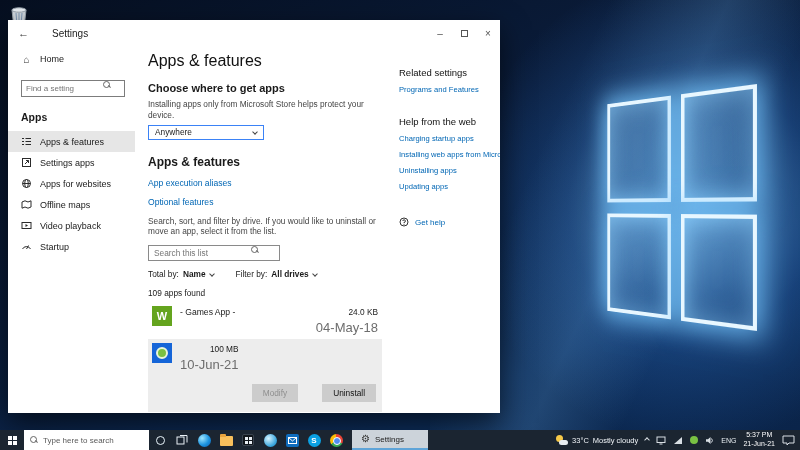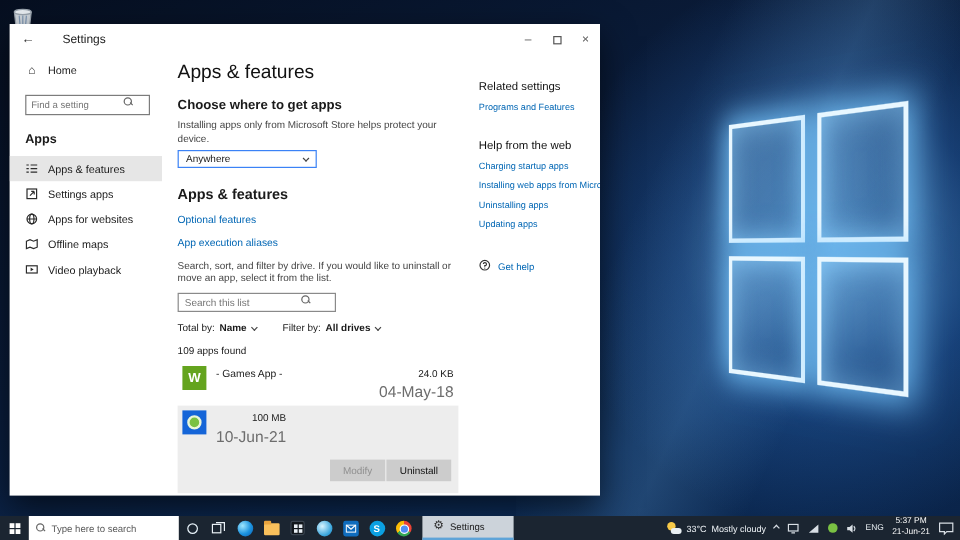--- a/index.html
+++ b/index.html
@@ -74,21 +74,21 @@
   .app-icon { width:20px; height:20px; flex:0 0 20px; margin-right:8px; display:flex; align-items:center; justify-content:center;
     color:#fff; font-size:11px; font-weight:bold; }
   .circle360 { width:12px; height:12px; border-radius:50%; background:#7ac143; border:2px solid #eaf6da; }
   .app-info { flex:1; padding-top:1px; }
   .app-name { font-size:8.6px; color:#1a1a1a; }
   .app-pub { font-size:7.8px; color:#6d6d6d; margin-top:3px; }
   .app-version { font-size:7.8px; color:#6d6d6d; margin-top:12px; }
   .app-meta { text-align:right; padding-top:1px; }
   .app-size { font-size:8.3px; }
   .app-date { font-size:13px; color:#6d6d6d; margin-top:3px; }
-  .btn-row { display:flex; justify-content:flex-end; gap:1px; padding:12px 2px 6px; }
+  .btn-row { display:flex; justify-content:flex-end; gap:24px; padding:12px 2px 6px; }
   .gbtn { background:#cccccc; border:none; font-size:8.3px; padding:4px 11px; font-family:"Liberation Sans",sans-serif; color:#111; }
   .gbtn.disabled { color:#8f8f8f; }
 
   
   .rightcol { flex:1; padding:21px 6px 0 13px; }
   .right-h { font-size:9.5px; color:#111; margin-bottom:3px; white-space:nowrap; }
   .r-link { display:block; color:#0066b4; font-size:7.6px; margin:7px 0; white-space:nowrap; text-decoration:none; }
   .help-h { margin-top:22px; }
   .gethelp { margin-top:22px; display:flex; align-items:center; gap:6px; }
   .gethelp a { color:#0066b4; font-size:8px; text-decoration:none; }
@@ -223,35 +223,44 @@
         </div>
         <div class="side-row nav-item">
           <span class="sicon">
             <svg width="11" height="11" viewBox="0 0 11 11">
                 <rect x="1" y="2.5" width="9" height="6" fill="none" stroke="#2b2b2b"></rect>
                 <path d="M4.5 4 L7 5.5 L4.5 7 Z" fill="#2b2b2b"></path>
               </svg>
           </span>
           <span>Video playback</span>
         </div>
+        <div class="side-row nav-item">
+          <span class="sicon">
+            <svg width="11" height="11" viewBox="0 0 11 11">
+                <path d="M1.5 8 A4.5 4.5 0 0 1 9.5 8" fill="none" stroke="#2b2b2b"></path>
+                <path d="M5.5 8 L7.5 4.5" stroke="#2b2b2b"></path>
+              </svg>
+          </span>
+          <span>Startup</span>
+        </div>
       </aside>
 
       <section class="main">
         <h1 class="page-title">Apps &amp; features</h1>
 
         <div class="sub-heading">Choose where to get apps</div>
         <div class="body-text">Installing apps only from Microsoft Store helps protect your device.</div>
         <div class="dropdown">
           <span>Anywhere</span>
           <span class="chev"></span>
         </div>
 
         <div class="section-h2">Apps &amp; features</div>
+        <a href="#" class="blue-link">App execution aliases</a>
         <a href="#" class="blue-link">Optional features</a>
-        <a href="#" class="blue-link">App execution aliases</a>
         <div class="body-text search-desc">Search, sort, and filter by drive. If you would like to uninstall or move an app, select it from the list.</div>
 
         <div class="list-search">
           <input placeholder="Search this list" style="">
           <span class="mag"></span>
         </div>
 
         <div class="sort-row">
           <span class="sort-pair">
             <span>Total by:</span>

